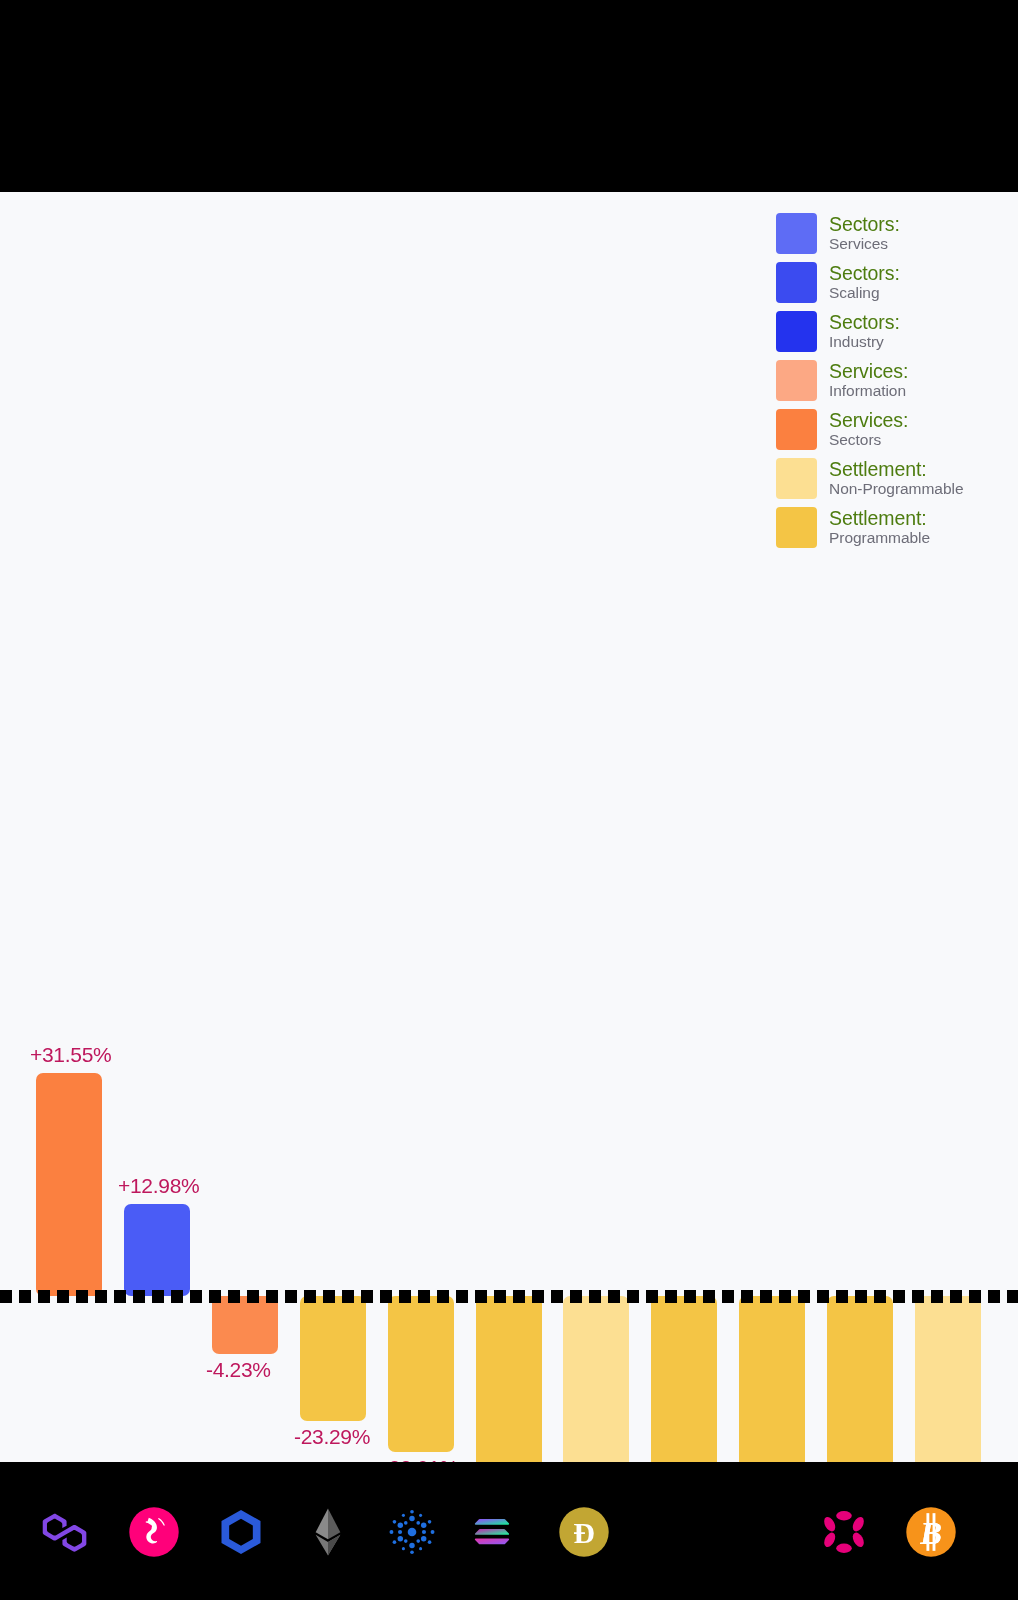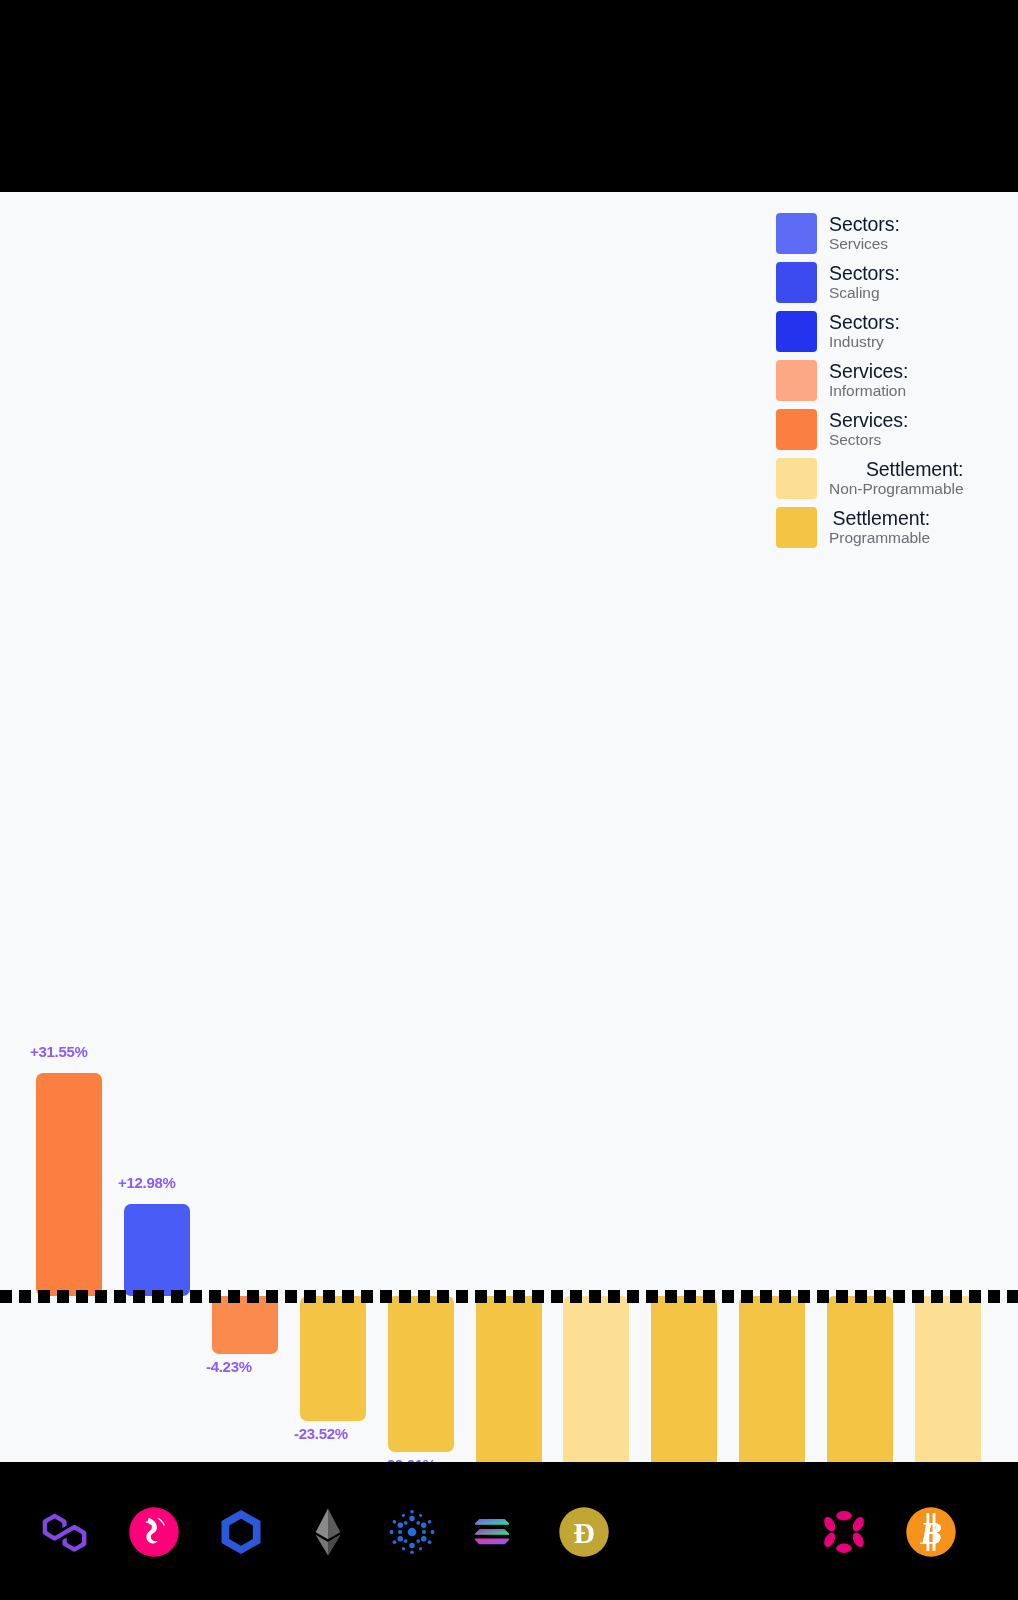--- a/index.html
+++ b/index.html
@@ -46,24 +46,23 @@
     flex: 0 0 41px;
     margin-right: 12px;
   }
   .legend-text {
     padding-top: 1px;
     line-height: 1.06;
   }
   .legend-group {
     display: block;
     font-size: 19.5px;
-    color: #0f172a;
+    color: #4d7c0f;
     letter-spacing: -0.1px;
     white-space: nowrap;
-    text-align: right;
   }
   .legend-sub {
     display: block;
     font-size: 15.5px;
     color: #6d6d78;
     letter-spacing: -0.05px;
     white-space: nowrap;
     margin-top: 1px;
   }
 
@@ -74,23 +73,23 @@
     top: 0;
     width: 1018px;
     height: 1270px;
   }
   .bar {
     position: absolute;
     border-radius: 7px;
   }
   .bar-label {
     position: absolute;
-    font-size: 15px;
-    font-weight: bold;
-    color: #8b5cf6;
+    font-size: 21px;
+    font-weight: normal;
+    color: #be185d;
     letter-spacing: -0.3px;
     white-space: nowrap;
   }
 
   
   #zero-line {
     position: absolute;
     left: 0;
     width: 1018px;
     height: 13px;
@@ -132,21 +131,21 @@
 <div id="chart-panel">
 
   <div id="plot">
       <div class="bar" title="+31.55%" style="left: 36px; top: 880.942px; width: 66px; height: 223.059px; background: rgb(251, 128, 64);"></div>
       <div class="bar-label" style="top: 850.942px; left: 30px; z-index: 4;">+31.55%</div>
       <div class="bar" title="+12.98%" style="left: 124px; top: 1012.23px; width: 66px; height: 91.7686px; background: rgb(74, 92, 246);"></div>
       <div class="bar-label" style="top: 982.231px; left: 118px; z-index: 4;">+12.98%</div>
       <div class="bar" title="-8.27%" style="left: 212px; top: 1104px; width: 66px; height: 58.4689px; background: rgb(251, 138, 79);"></div>
       <div class="bar-label" style="top: 1166.47px; left: 206px; z-index: 8;">-4.23%</div>
       <div class="bar" title="-17.67%" style="left: 300px; top: 1104px; width: 66px; height: 124.927px; background: rgb(244, 197, 69);"></div>
-      <div class="bar-label" style="top: 1232.93px; left: 294px; z-index: 8;">-23.52%</div>
+      <div class="bar-label" style="top: 1232.93px; left: 294px; z-index: 8;">-23.29%</div>
       <div class="bar" title="-22.01%" style="left: 388px; top: 1104px; width: 66px; height: 155.611px; background: rgb(244, 197, 69);"></div>
       <div class="bar-label" style="top: 1263.61px; left: 382px; z-index: 8;">-22.01%</div>
       <div class="bar" title="-26.69%" style="left: 476px; top: 1104px; width: 66px; height: 188.698px; background: rgb(244, 197, 69);"></div>
       <div class="bar" title="-27.04%" style="left: 563px; top: 1104px; width: 66px; height: 191.173px; background: rgb(252, 223, 146);"></div>
       <div class="bar" title="-27.37%" style="left: 651px; top: 1104px; width: 66px; height: 193.506px; background: rgb(244, 197, 69);"></div>
       <div class="bar" title="-28.32%" style="left: 739px; top: 1104px; width: 66px; height: 200.222px; background: rgb(244, 197, 69);"></div>
       <div class="bar" title="-30.50%" style="left: 827px; top: 1104px; width: 66px; height: 215.635px; background: rgb(244, 197, 69);"></div>
       <div class="bar" title="-35.37%" style="left: 915px; top: 1104px; width: 66px; height: 250.066px; background: rgb(252, 223, 146);"></div>
     </div>
 

